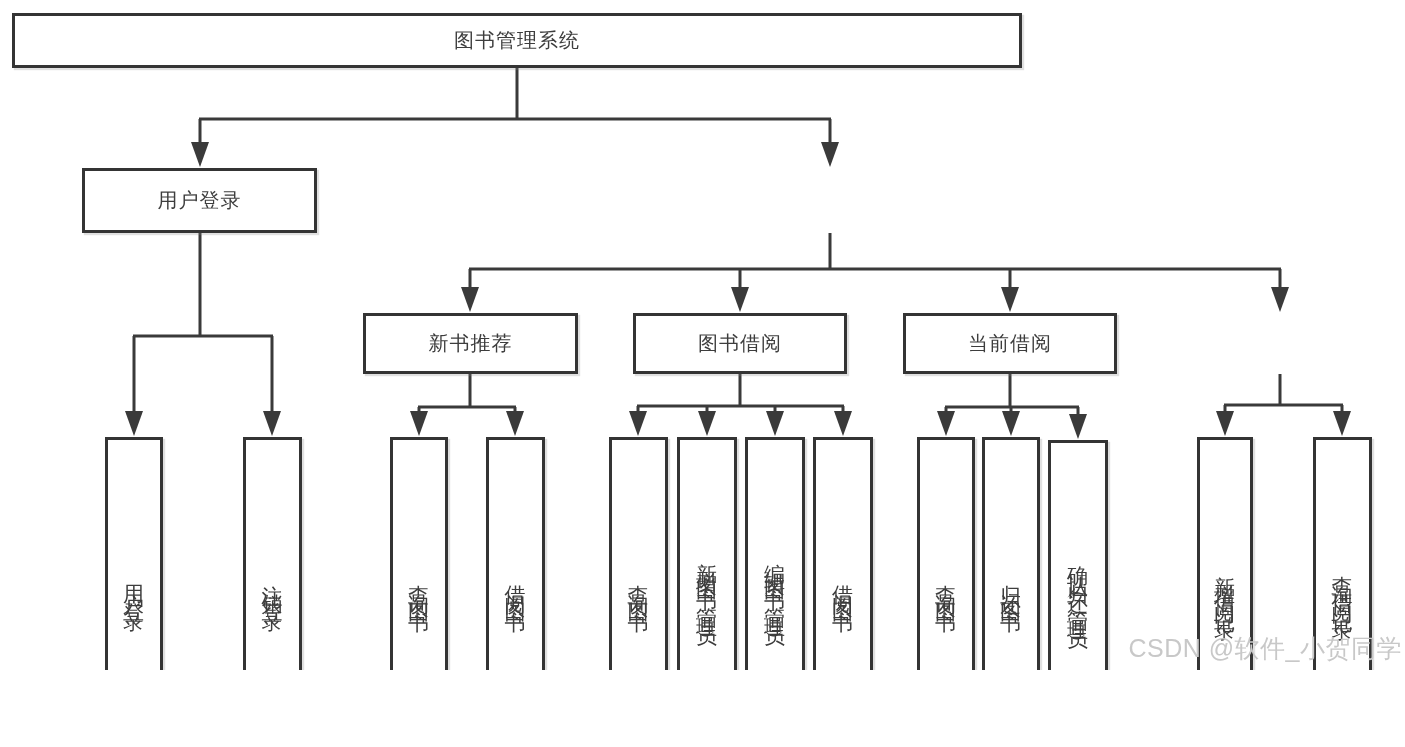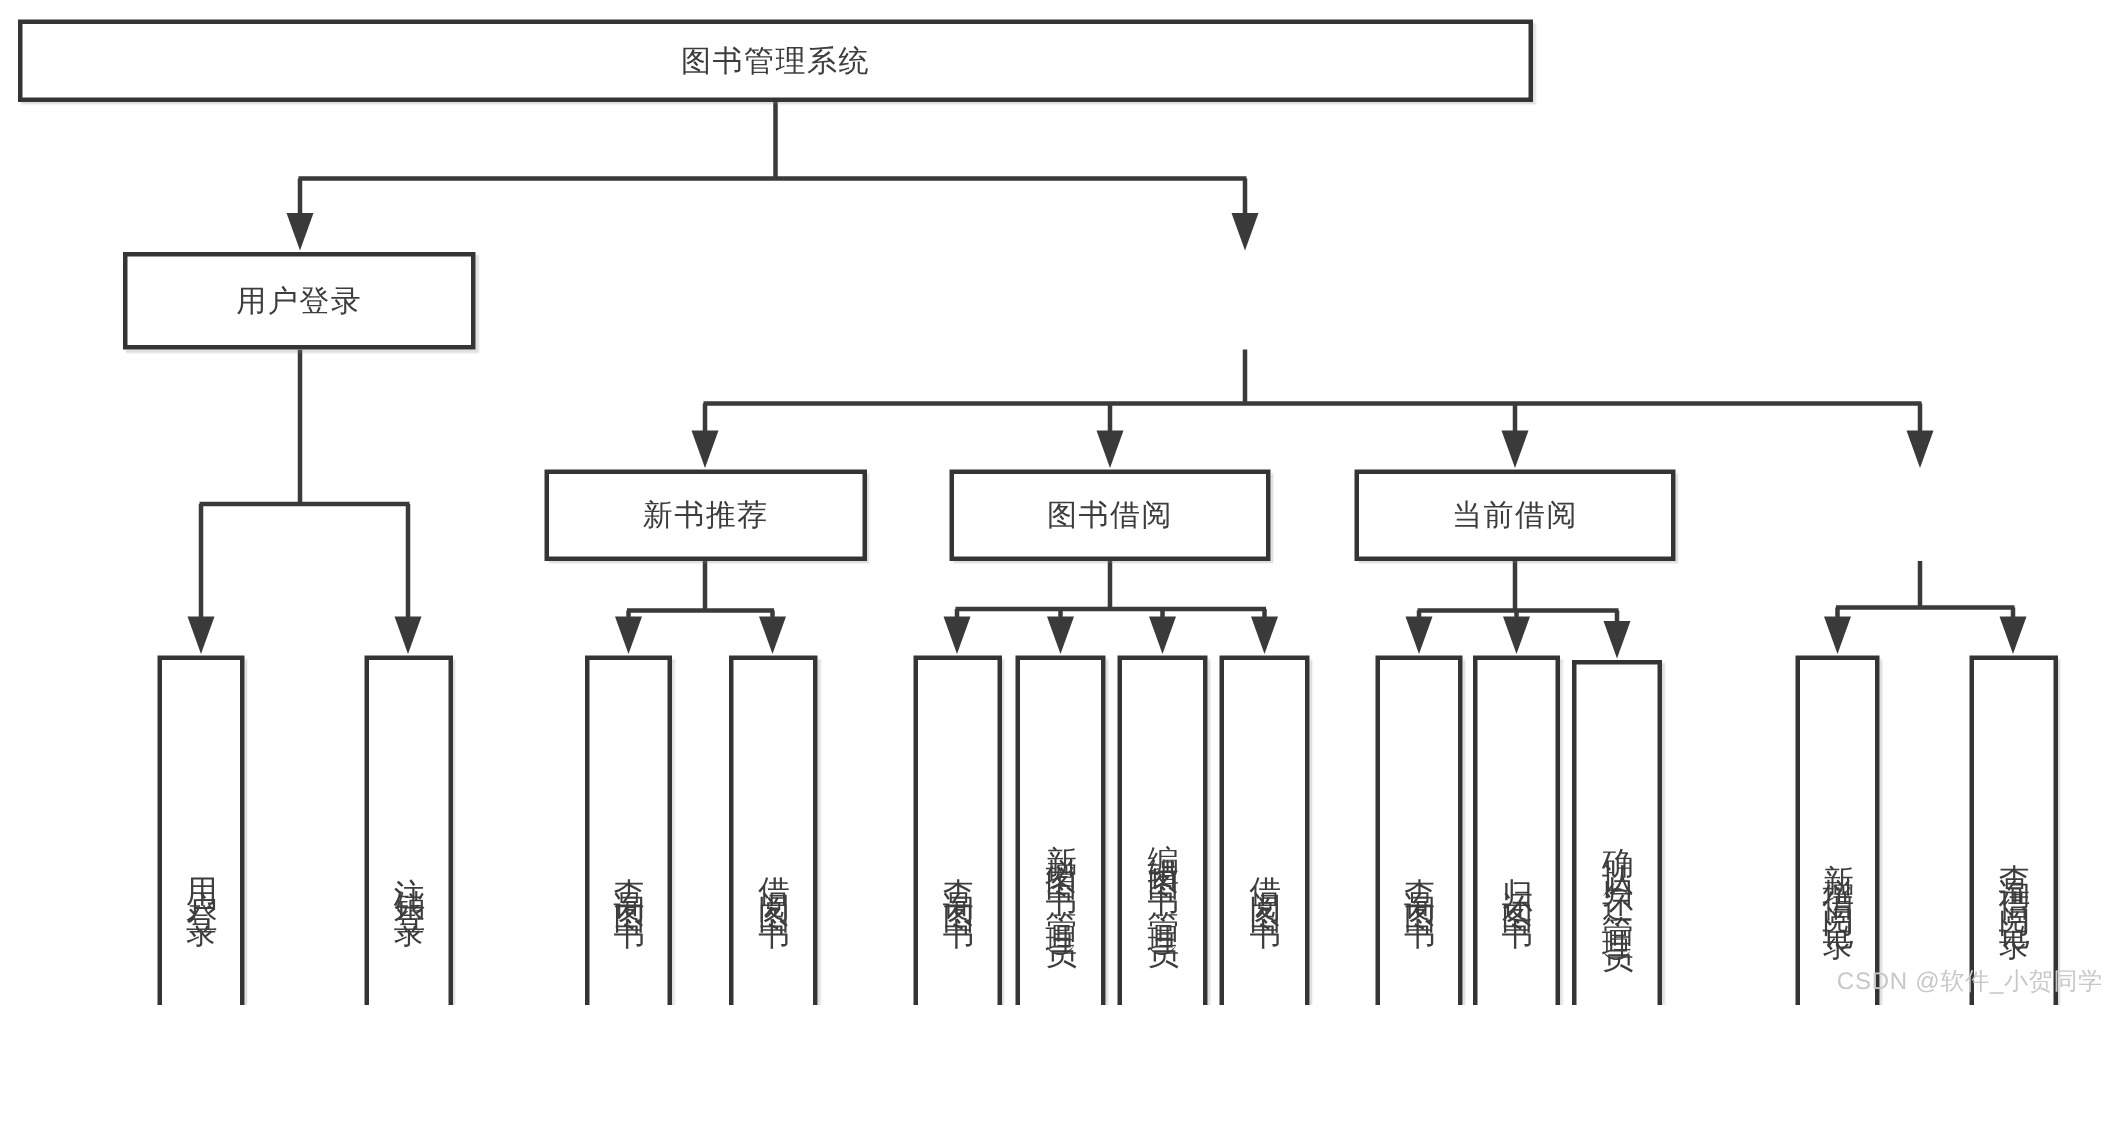--- a/index.html
+++ b/index.html
@@ -38,21 +38,21 @@
     text-orientation:mixed;
     font-size:21px;
     line-height:1;
     letter-spacing:9px;
     color:var(--text);
     white-space:nowrap;
   }
   .watermark{
     position:absolute;
     right:3px;bottom:5px;
-    font-size:16px;
+    font-size:25px;
     color:var(--watermark);
     letter-spacing:0.5px;
     white-space:nowrap;
   }
 </style>
 </head>
 <body>
 
 <div class="stage">
 

